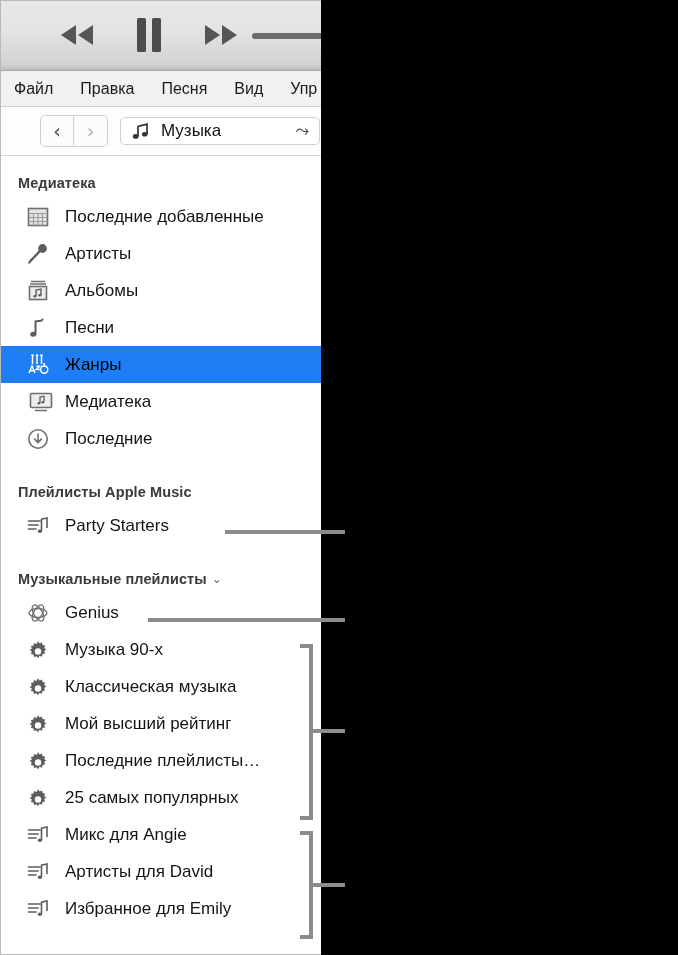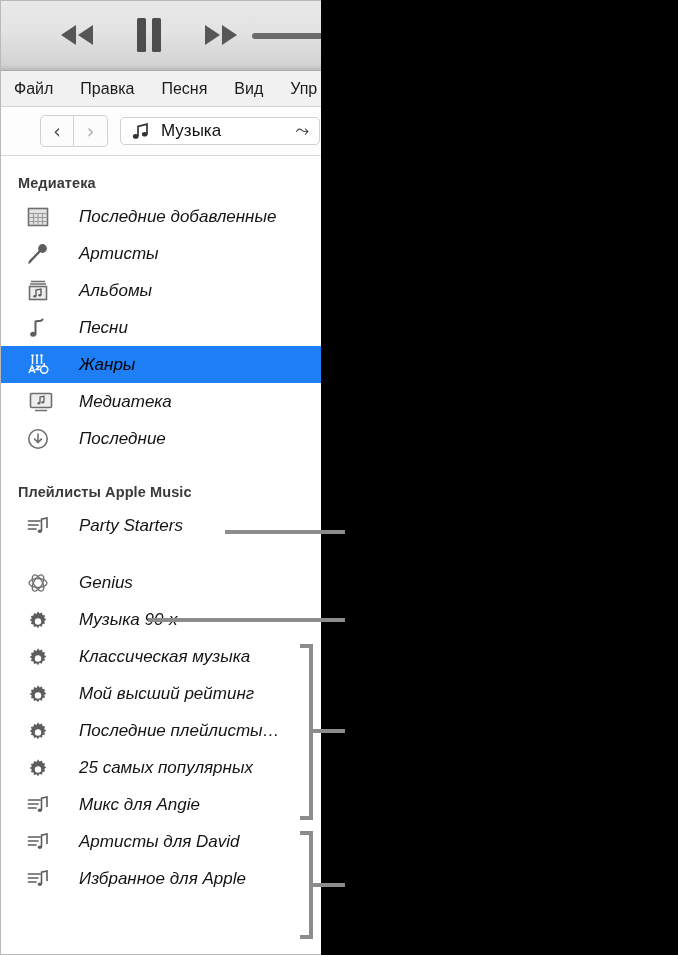--- a/index.html
+++ b/index.html
@@ -69,21 +69,21 @@
     font-size:14.5px;font-weight:bold;color:#3a3a3a;
     padding:7px 5px 7px 18px;letter-spacing:.1px;white-space:nowrap;
     display:flex;align-items:center;gap:5px;
   }
   .sec-head .caret{font-size:12px;color:#6a6a6a;font-weight:normal;}
   .row{
     position:relative;height:37px;display:flex;align-items:center;
     padding-left:26px;box-sizing:border-box;white-space:nowrap;
   }
   .row .ic{width:30px;display:flex;align-items:center;justify-content:flex-start;flex:0 0 30px;}
-  .row .txt{font-size:17px;color:#141414;margin-left:23px;font-style:italic;}
+  .row .txt{font-size:17px;color:#141414;margin-left:9px;}
   .row.sel{background:#1e7ef5;}
   .row.sel .txt{color:#000000;}
   .spacer{height:20px;}
 
   
   #callouts{position:absolute;left:0;top:0;width:678px;height:955px;pointer-events:none;}
   #callouts line,#callouts path{stroke:#8c8c8c;stroke-width:4;fill:none;}
 
   
   #mask{position:absolute;left:321px;top:0;width:357px;height:955px;background:#000;}
@@ -249,20 +249,24 @@
             <path d="M2.5 7H14 M2.5 11H12 M2.5 15H10" stroke="#5d5d5d" stroke-width="1.7" stroke-linecap="round"></path>
             <path d="M15.5 17 V5.2 L21 4 V14" stroke="#5d5d5d" stroke-width="1.6" fill="none"></path>
             <ellipse cx="13.9" cy="17.3" rx="2.1" ry="1.8" fill="#5d5d5d"></ellipse>
           </svg>
         </span>
         <span class="txt">Party Starters</span>
       </div>
 
       <div class="spacer"></div>
 
+      <div class="sec-head">
+        <span>Музыкальные плейлисты</span>
+        <span class="caret">⌄</span>
+      </div>
 
       <div class="row">
         <span class="ic">
           <svg width="24" height="24" viewBox="0 0 24 24">
             <g fill="none" stroke="#6e6e6e" stroke-width="1.3">
               <ellipse cx="12" cy="12" rx="9" ry="4.3"></ellipse>
               <ellipse cx="12" cy="12" rx="9" ry="4.3" transform="rotate(60 12 12)"></ellipse>
               <ellipse cx="12" cy="12" rx="9" ry="4.3" transform="rotate(120 12 12)"></ellipse>
             </g>
           </svg>
@@ -343,21 +347,21 @@
       </div>
 
       <div class="row">
         <span class="ic">
           <svg width="24" height="24" viewBox="0 0 24 24">
             <path d="M2.5 7H14 M2.5 11H12 M2.5 15H10" stroke="#5d5d5d" stroke-width="1.7" stroke-linecap="round"></path>
             <path d="M15.5 17 V5.2 L21 4 V14" stroke="#5d5d5d" stroke-width="1.6" fill="none"></path>
             <ellipse cx="13.9" cy="17.3" rx="2.1" ry="1.8" fill="#5d5d5d"></ellipse>
           </svg>
         </span>
-        <span class="txt">Избранное для Apple</span>
+        <span class="txt">Избранное для Emily</span>
       </div>
 
     </div>
   </div>
 
   <div id="mask"></div>
 
   <svg id="callouts" viewBox="0 0 678 955">
 
     <line x1="225" y1="532" x2="345" y2="532"></line>

